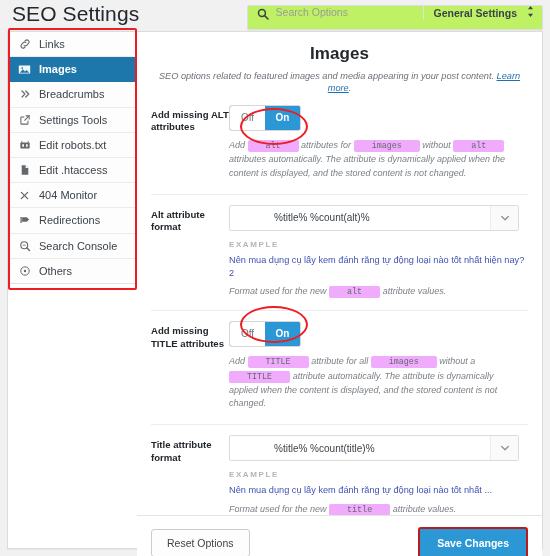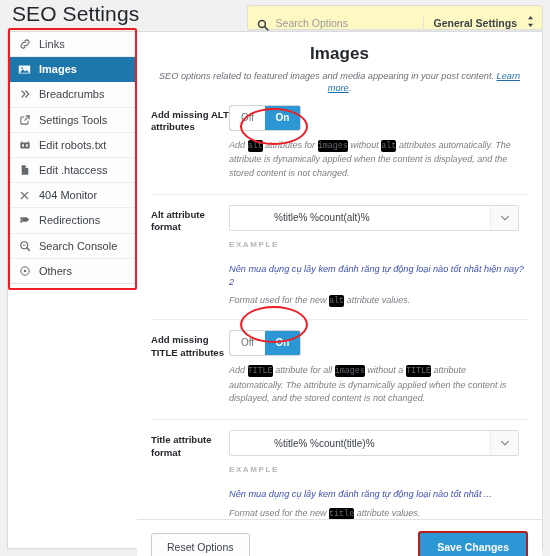--- a/index.html
+++ b/index.html
@@ -12,22 +12,22 @@
   #root { position: relative; width: 550px; height: 556px; overflow: hidden; background: #f1f1f1; }
 
   
   .page-title {
     position: absolute; left: 12px; top: 2px;
     font-size: 21px; color: #23282d; font-weight: normal;
     letter-spacing: 0.1px;
   }
   .topbar-right {
     position: absolute; right: 7px; top: 5px;
-    height: 25px; display: flex; align-items: flex-end;
-    background: #fef9c3; border: 1px solid #dedede; border-radius: 2px;
+    height: 25px; display: flex; align-items: flex-start;
+    background: #bef264; border: 1px solid #dedede; border-radius: 2px;
     box-shadow: 0 1px 0 rgba(0,0,0,0.04);
   }
   .search-wrap { display: flex; align-items: center; padding: 0 8px 0 9px; width: 175px; }
   .search-icon { width: 12px; height: 12px; flex: 0 0 auto; margin-right: 7px; color: #3a3f44; }
   .search-input {
     border: 0; outline: 0; font-size: 10.5px; color: #7d7d7d;
     font-family: "Liberation Sans", sans-serif; width: 100%; background: transparent;
   }
   .search-input::placeholder { color: #9b9b9b; }
   .settings-select {
@@ -99,42 +99,42 @@
     font-size: 10px; color: #6f7478; padding: 0 9px; cursor: pointer; background: #fff;
   }
   .toggle .seg.on { background: #2b97d4; color: #fff; font-weight: bold; }
 
   .help {
     font-size: 9px; color: #7b8187; font-style: italic; line-height: 1.55;
     margin-top: 8px; max-width: 290px;
   }
   code.tok {
     font-family: "Liberation Mono", monospace; font-style: normal;
-    background: #000000; color: #646a70; font-size: 8.4px;
-    padding: 1px 0; border-radius: 2px;
+    background: #f0abfc; color: #646a70; font-size: 8.4px;
+    padding: 1px 18px; border-radius: 2px;
   }
 
   
   .selectbox {
     display: flex; align-items: stretch; height: 26px;
     border: 1px solid #dcdcdc; border-radius: 2px; background: #fff; max-width: 290px; padding-left: 36px;
   }
   .selectbox .val {
     flex: 1 1 auto; display: flex; align-items: center; padding: 0 8px;
     font-size: 10px; color: #3c434a; overflow: hidden; white-space: nowrap;
   }
   .selectbox .caret {
     flex: 0 0 28px; border-left: 1px solid #ececec; background: #fafafa;
     display: flex; align-items: center; justify-content: center; color: #8b9096; cursor: pointer;
   }
   .example-label {
     margin-top: 9px; font-size: 8px; letter-spacing: 1.6px;
     color: #b2b6ba; font-weight: bold;
   }
-  .example-text { margin-top: 14px; font-size: 9.2px; color: #3f51b5; line-height: 1.4; font-style: italic; }
+  .example-text { margin-top: 5px; font-size: 9.2px; color: #3f51b5; line-height: 1.4; }
   .fmt-note { margin-top: 7px; font-size: 9px; color: #7b8187; font-style: italic; }
 
   .divider { height: 1px; background: #ececec; margin: 13px 14px 0 14px; }
 
   
   .footer {
     border-top: 1px solid #e4e4e4; background: #fff;
     padding: 11px 14px; display: flex; align-items: center; justify-content: space-between;
   }
   .btn-reset {

